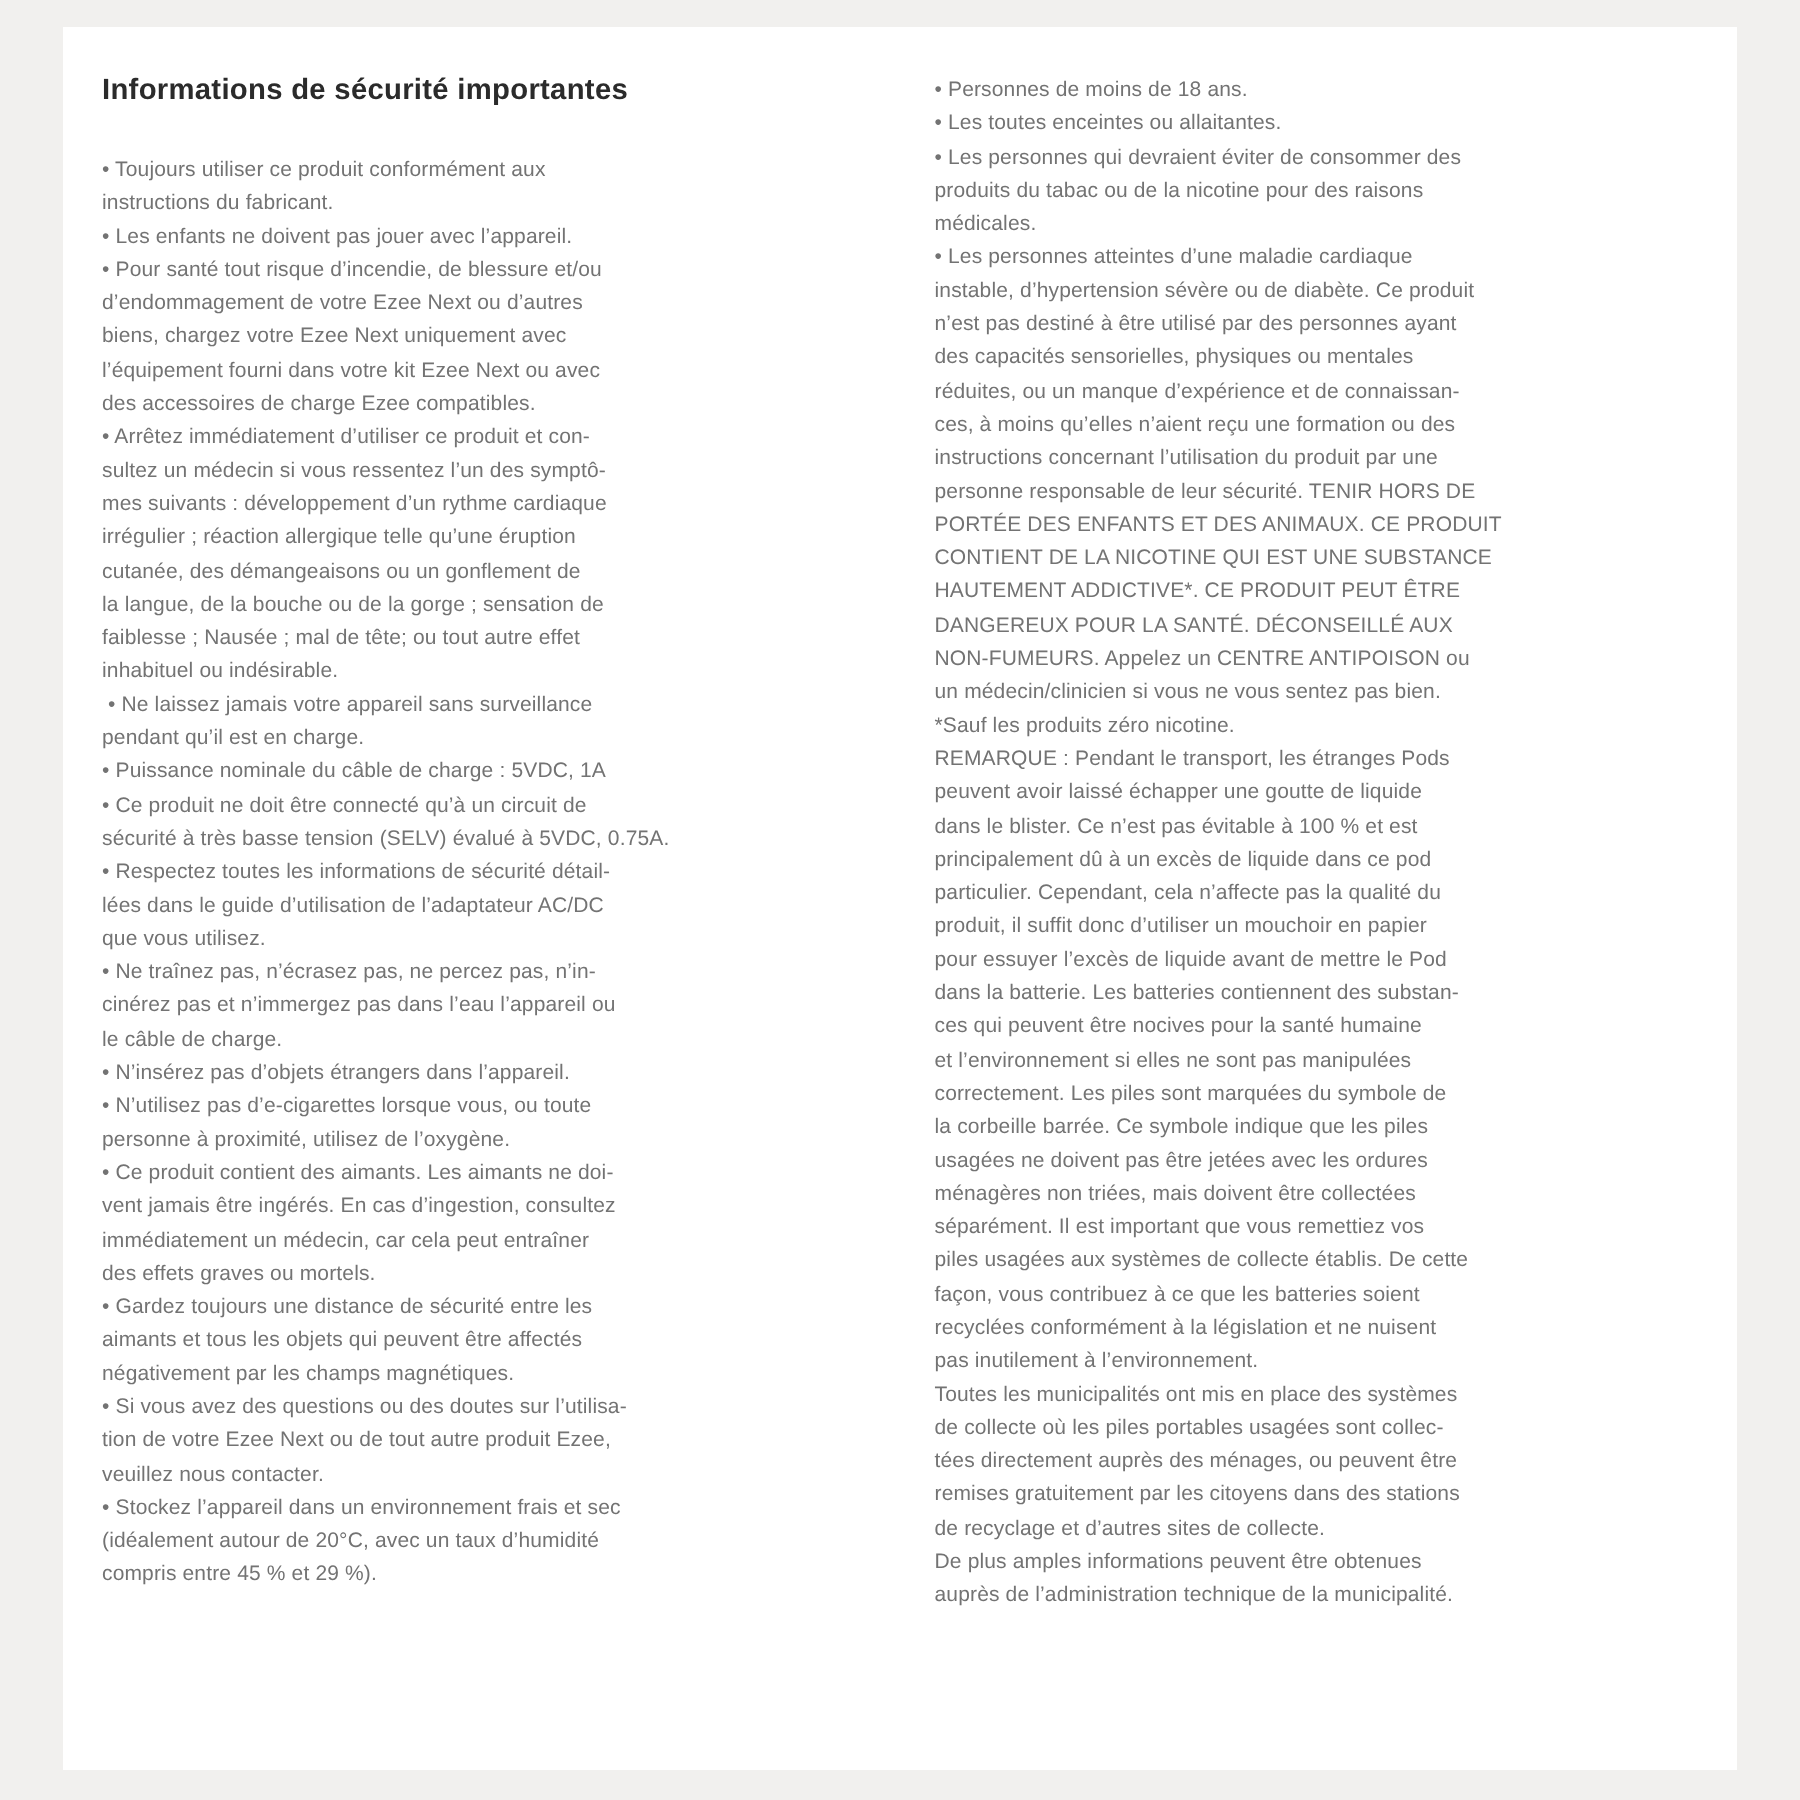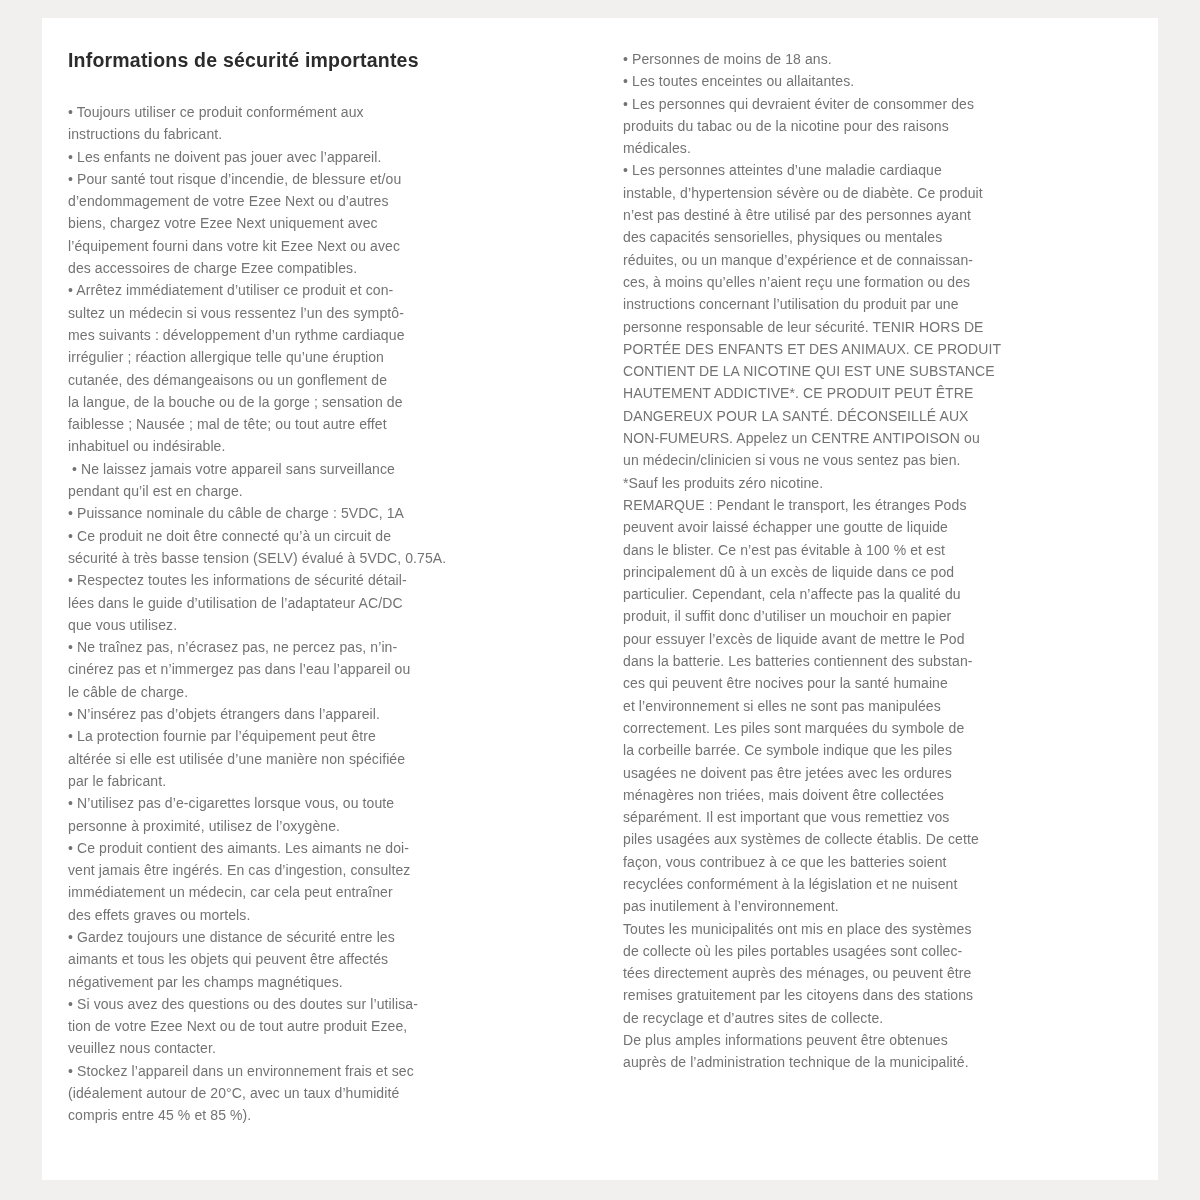--- a/index.html
+++ b/index.html
@@ -75,38 +75,35 @@
       <p class="para">• Puissance nominale du câble de charge : 5VDC, 1A</p>
       <p class="para">• Ce produit ne doit être connecté qu’à un circuit de
 sécurité à très basse tension (SELV) évalué à 5VDC, 0.75A.</p>
       <p class="para">• Respectez toutes les informations de sécurité détail-
 lées dans le guide d’utilisation de l’adaptateur AC/DC
 que vous utilisez.</p>
       <p class="para">• Ne traînez pas, n’écrasez pas, ne percez pas, n’in-
 cinérez pas et n’immergez pas dans l’eau l’appareil ou
 le câble de charge.</p>
       <p class="para">• N’insérez pas d’objets étrangers dans l’appareil.</p>
-      <p class="para">• La protection fournie par l’équipement peut être
-altérée si elle est utilisée d’une manière non spécifiée
-par le fabricant.</p>
       <p class="para">• N’utilisez pas d’e-cigarettes lorsque vous, ou toute
 personne à proximité, utilisez de l’oxygène.</p>
       <p class="para">• Ce produit contient des aimants. Les aimants ne doi-
 vent jamais être ingérés. En cas d’ingestion, consultez
 immédiatement un médecin, car cela peut entraîner
 des effets graves ou mortels.</p>
       <p class="para">• Gardez toujours une distance de sécurité entre les
 aimants et tous les objets qui peuvent être affectés
 négativement par les champs magnétiques.</p>
       <p class="para">• Si vous avez des questions ou des doutes sur l’utilisa-
 tion de votre Ezee Next ou de tout autre produit Ezee,
 veuillez nous contacter.</p>
       <p class="para">• Stockez l’appareil dans un environnement frais et sec
 (idéalement autour de 20°C, avec un taux d’humidité
-compris entre 45 % et 85 %).</p>
+compris entre 45 % et 29 %).</p>
     </div>
 
     <div class="col col-right">
       <p class="para">• Personnes de moins de 18 ans.</p>
       <p class="para">• Les toutes enceintes ou allaitantes.</p>
       <p class="para">• Les personnes qui devraient éviter de consommer des
 produits du tabac ou de la nicotine pour des raisons
 médicales.</p>
       <p class="para">• Les personnes atteintes d’une maladie cardiaque
 instable, d’hypertension sévère ou de diabète. Ce produit

